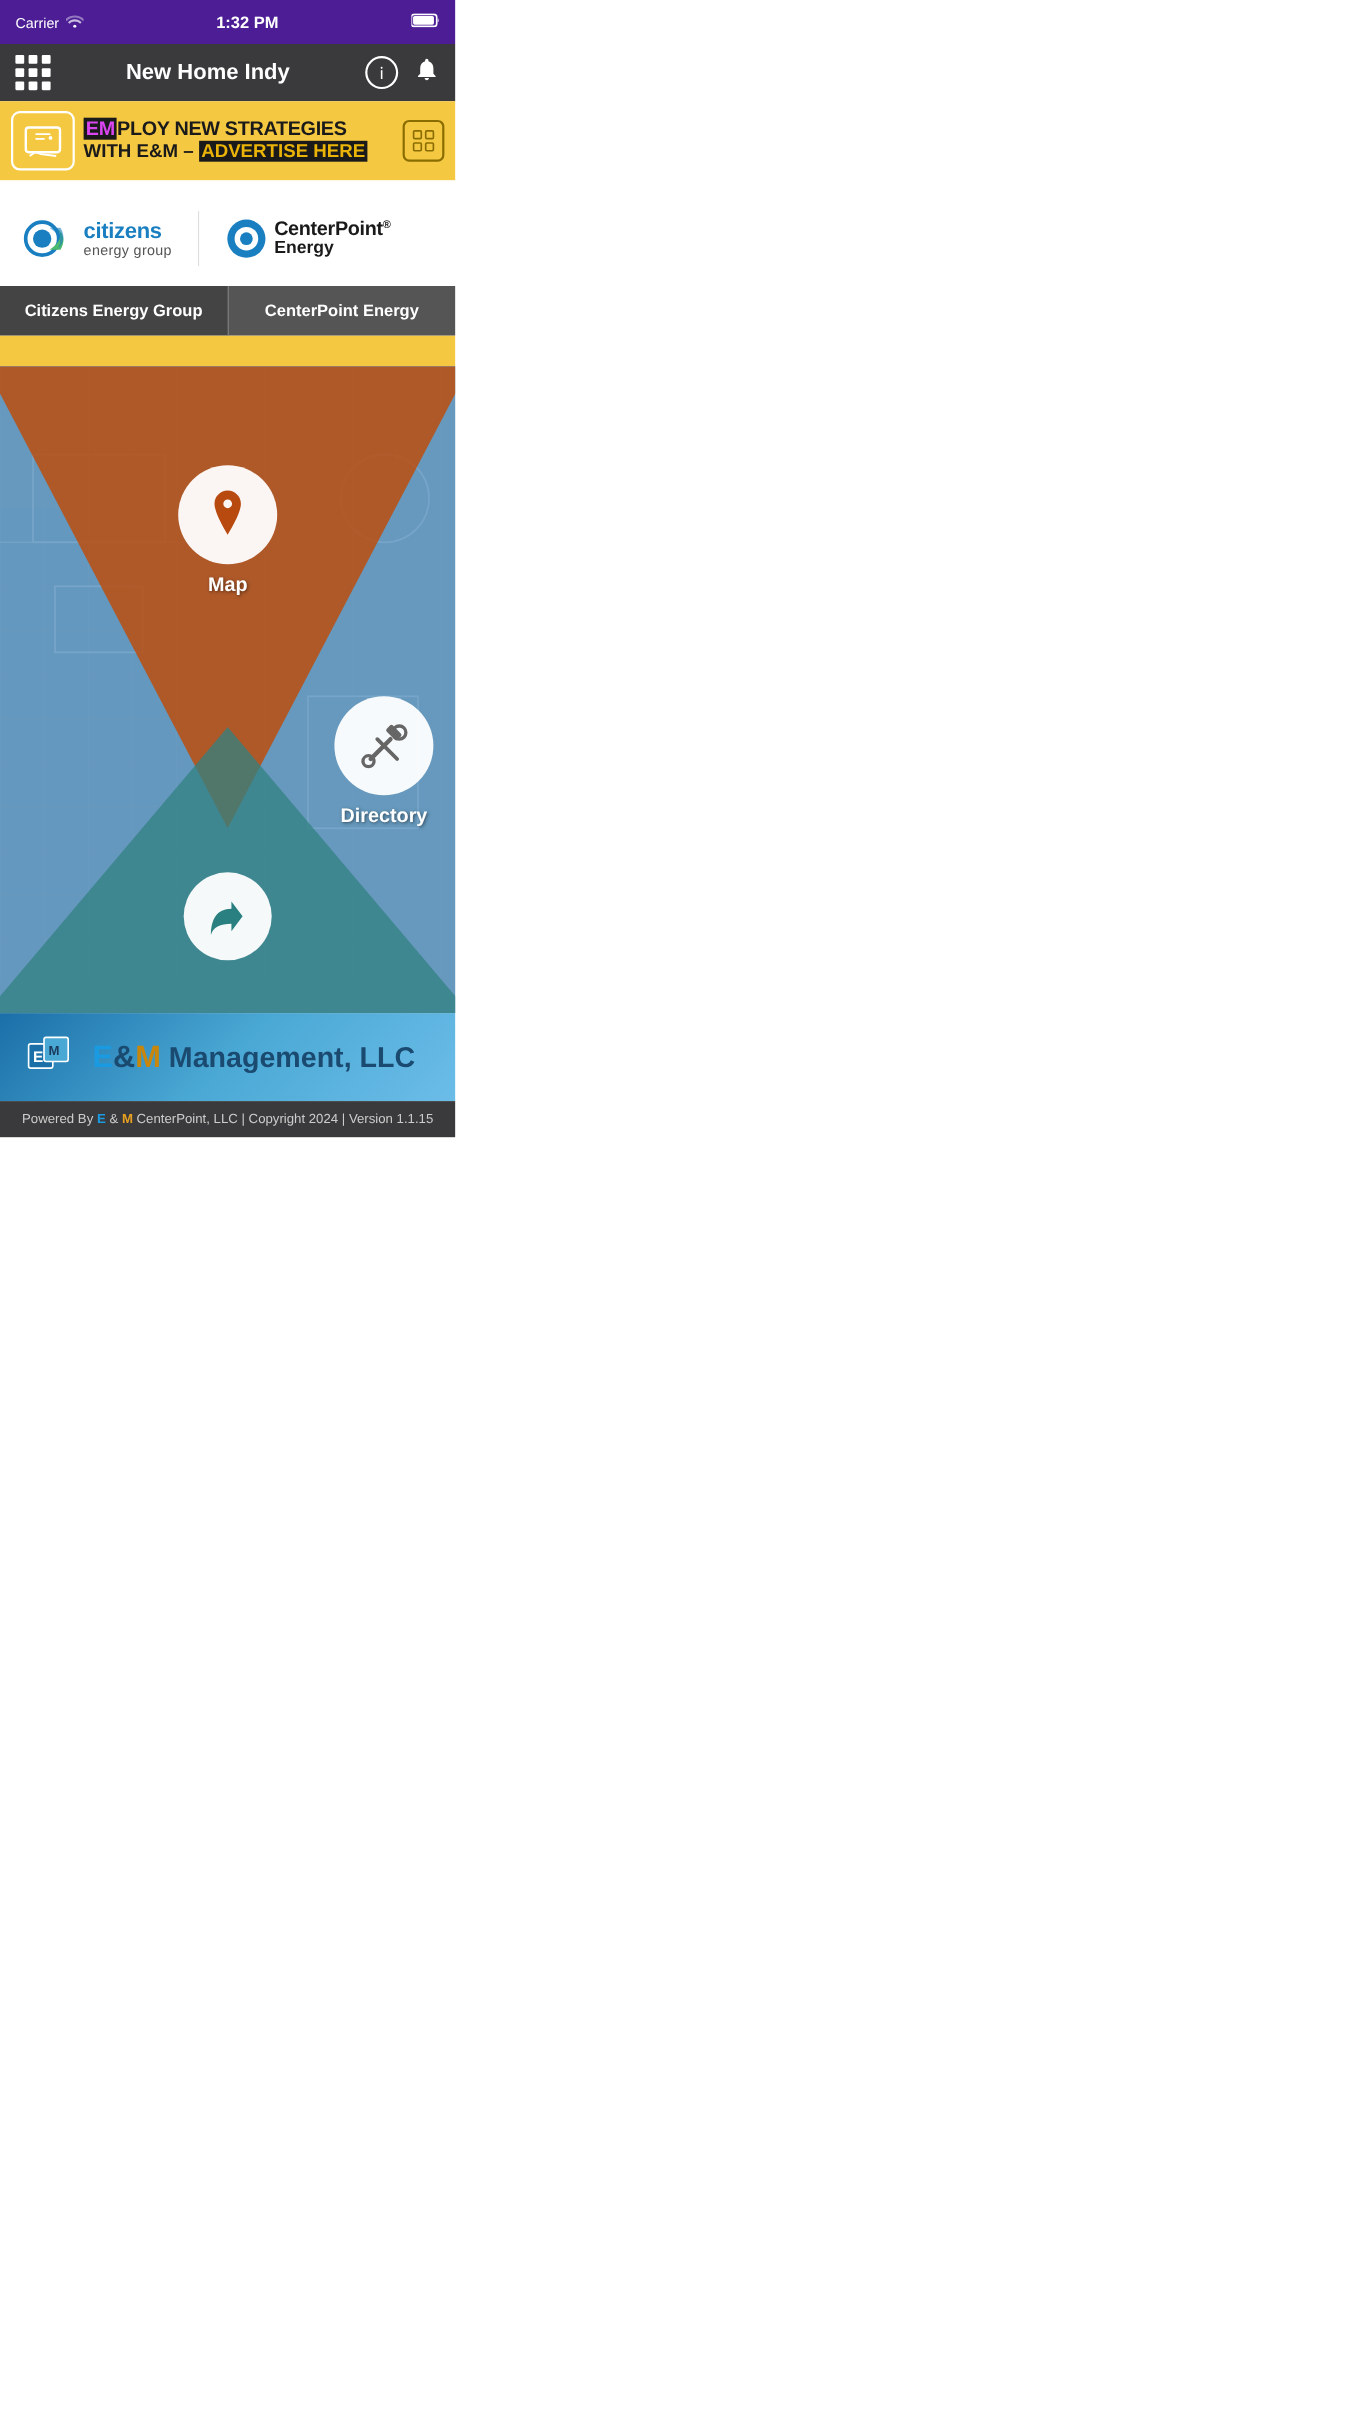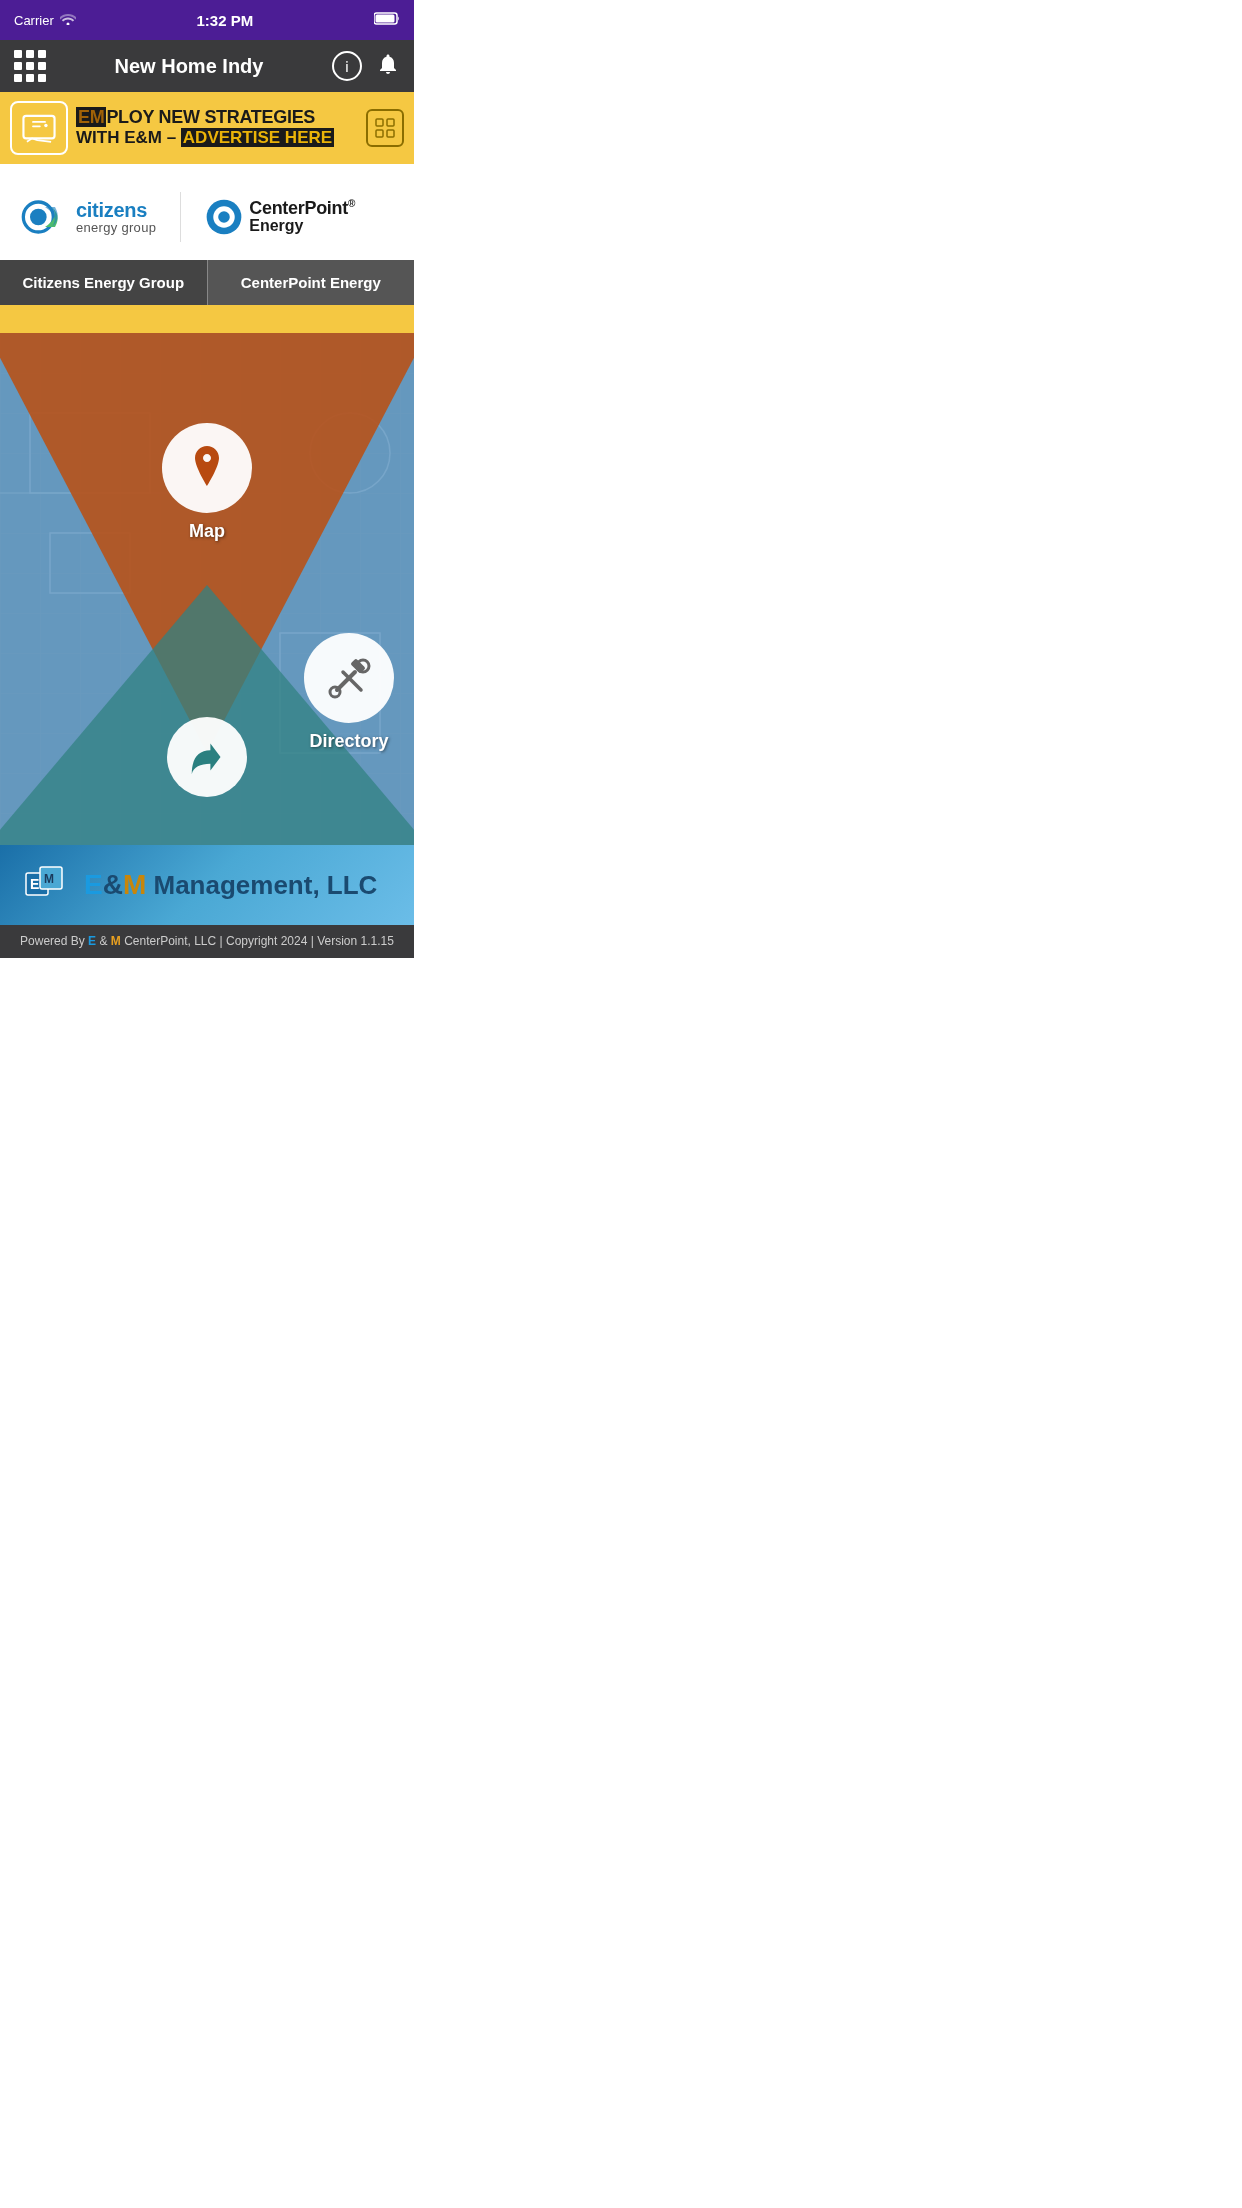--- a/index.html
+++ b/index.html
@@ -184,21 +184,21 @@
     .yellow-strip {
       height: 28px;
       background: #f5c842;
       width: 100%;
     }
 
     
     .feature-area {
       position: relative;
       width: 100%;
-      height: 512px;
+      height: 588px;
       overflow: hidden;
       background: #5a8db0;
     }
 
     
     .blueprint-bg {
       position: absolute;
       inset: 0;
       background: #6b9ec4;
       opacity: 0.7;
@@ -388,21 +388,21 @@
     <svg viewBox="0 0 44 44" fill="none" xmlns="http://www.w3.org/2000/svg">
       <rect x="4" y="8" width="36" height="26" rx="3" stroke="white" stroke-width="2.5" fill="none"></rect>
       <rect x="14" y="14" width="16" height="2" rx="1" fill="white"></rect>
       <rect x="14" y="19" width="10" height="2" rx="1" fill="white"></rect>
       <circle cx="30" cy="19" r="2" fill="white"></circle>
       <path d="M8 38 L14 34 L20 36 L36 38" stroke="white" stroke-width="2" fill="none"></path>
     </svg>
   </div>
   <div class="ad-text-block">
     <div class="ad-text-main">
-      <span style="background:#1a1a1a;color:#a16207;padding:0 2px;font-weight:900;">EM</span><span style="color:#1a1a1a;font-weight:900;">PLOY NEW STRATEGIES</span>
+      <span style="background:#1a1a1a;color:#d946ef;padding:0 2px;font-weight:900;">EM</span><span style="color:#1a1a1a;font-weight:900;">PLOY NEW STRATEGIES</span>
     </div>
     <div class="ad-text-sub">
       <span style="color:#1a1a1a;">WITH E&amp;M – </span><span style="background:#1a1a1a;color:#eab308;padding:0 2px;">ADVERTISE HERE</span>
     </div>
   </div>
   <div class="ad-right-icon">
     <svg width="24" height="24" viewBox="0 0 24 24" fill="none">
       <rect x="3" y="3" width="7" height="7" rx="1" stroke="#8a6d00" stroke-width="1.5"></rect>
       <rect x="14" y="3" width="7" height="7" rx="1" stroke="#8a6d00" stroke-width="1.5"></rect>
       <rect x="3" y="14" width="7" height="7" rx="1" stroke="#8a6d00" stroke-width="1.5"></rect>

